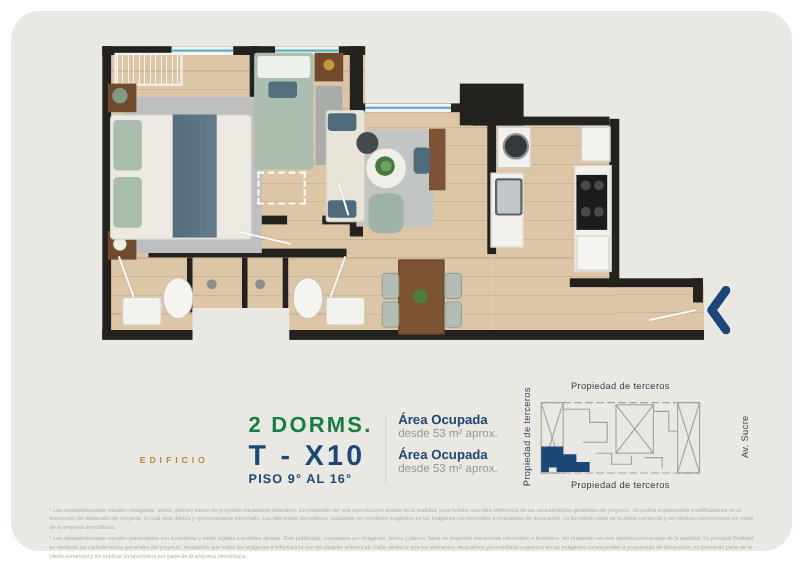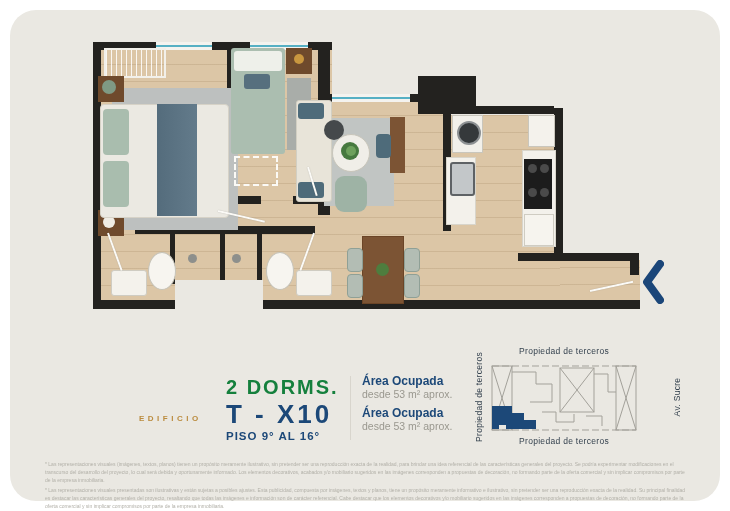--- a/index.html
+++ b/index.html
@@ -146,21 +146,21 @@
       <div class="abs door" style="left:580px;top:280px;width:44px;transform:rotate(-12deg);"></div>
 
       <div class="abs" style="left:224px;top:146px;width:40px;height:26px;border:2px dashed #fbfaf6;"></div>
 
       <svg class="abs" style="left:632px;top:250px;" width="22" height="44" viewBox="0 0 22 44">
         <polyline points="18,4 5,22 18,40" fill="none" stroke="#1b4679" stroke-width="8" stroke-linecap="round" stroke-linejoin="round"></polyline>
       </svg>
     </div>
 
     <div class="abs" style="left:45px;top:362px;width:160px;height:60px;">
-      <div class="logo-sub abs" style="left:84px;top:42px;">EDIFICIO</div>
+      <div class="logo-sub abs" style="left:72px;top:42px;">EDIFICIO</div>
     </div>
 
     <div class="abs" style="left:216px;top:366px;">
       <div class="dorms">2 DORMS.</div>
       <div class="unitcode">T - X10</div>
       <div class="floors">PISO 9° AL 16°</div>
     </div>
 
     <div class="abs divider" style="left:340px;top:366px;height:64px;"></div>
 

